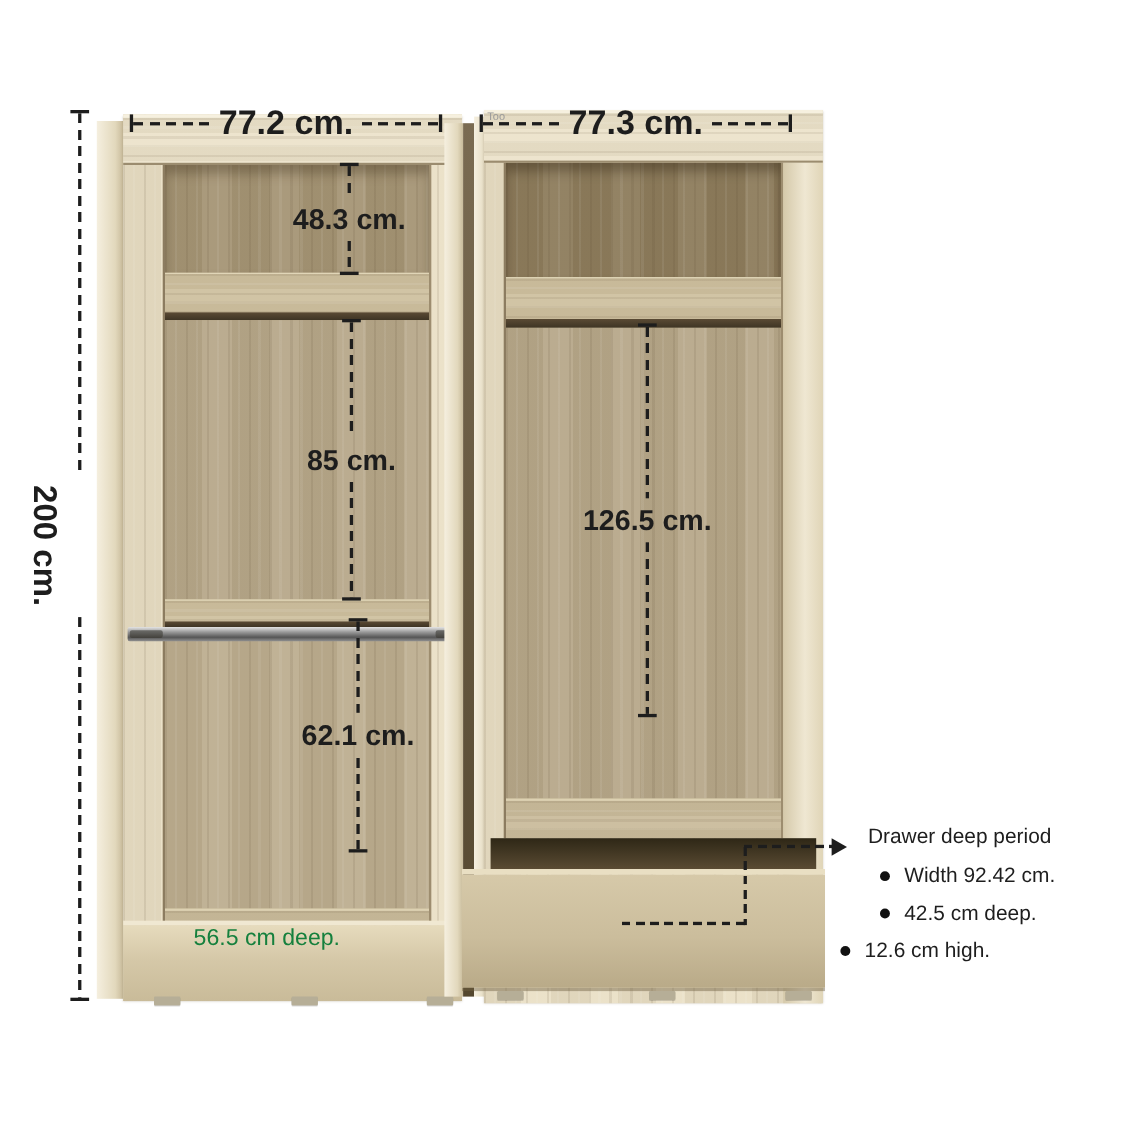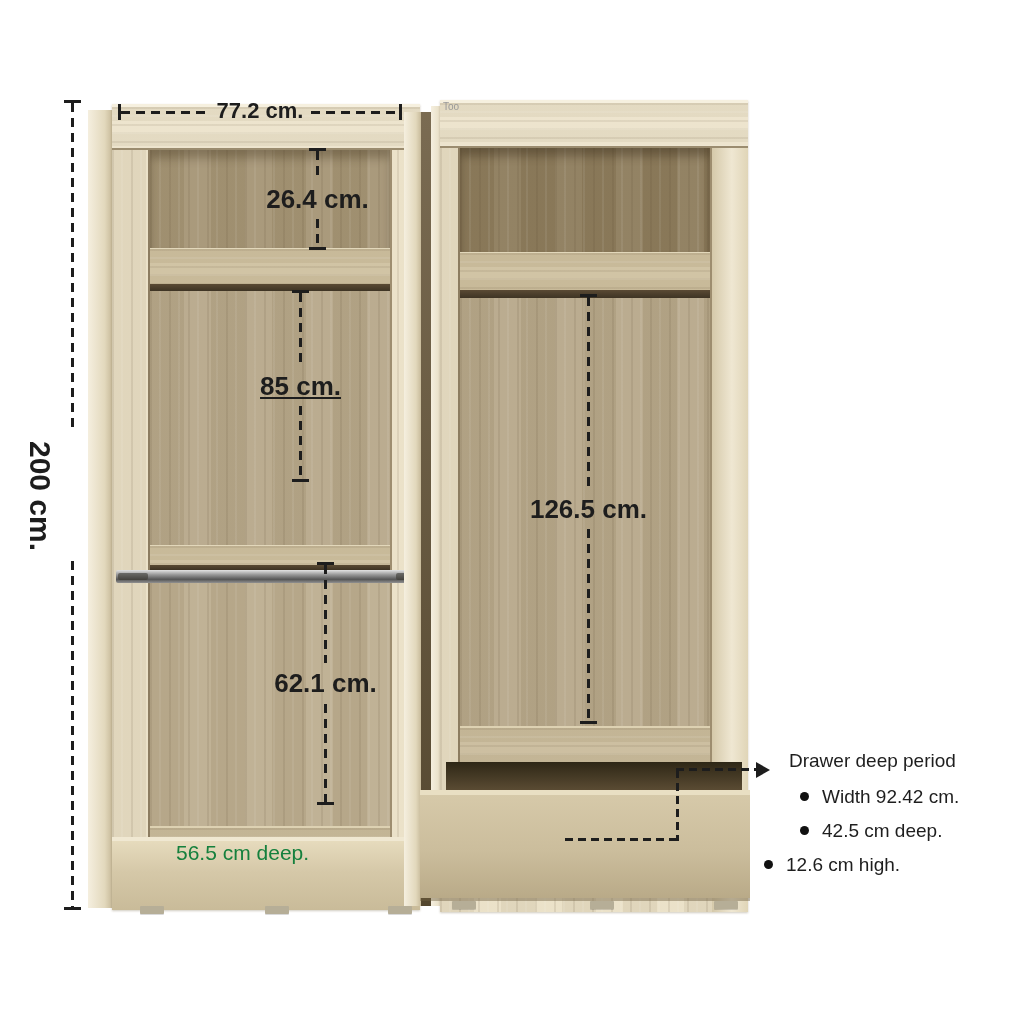--- a/index.html
+++ b/index.html
@@ -38,21 +38,21 @@
   .drawer { background:linear-gradient(180deg,#d6c9a9 0%,#cbbd9c 55%,#b9aa88 100%); border-top:5px solid #e9dfc3; box-shadow:0 3px 0 rgba(110,95,65,0.45); }
   .rail { background:linear-gradient(180deg,#e3e3e3 0%,#9a9a9a 35%,#565656 72%,#919191 100%); border-radius:2px; }
   .railcap { background:linear-gradient(180deg,#6b6b68,#43413c); border-radius:2px; }
   .foot { background:#b6ae97; border-radius:1px; box-shadow:0 1px 0 rgba(0,0,0,0.15); }
 
   
   .hdim { position:absolute; display:flex; align-items:center; height:34px; }
   .hdim .tick { flex:0 0 3px; width:3px; height:16px; background:#1d1d1d; }
   .hdim .dash { flex:1 1 auto; height:3px;
     background:repeating-linear-gradient(90deg,#1d1d1d 0 9px,rgba(0,0,0,0) 9px 15px); }
-  .hdim .lbl { font-size:22px; font-weight:700; white-space:nowrap; padding:0 8px; line-height:1; transform:translateY(-1px); }
+  .hdim .lbl { font-size:31px; font-weight:700; white-space:nowrap; padding:0 8px; line-height:1; transform:translateY(-1px); }
 
   .vdim { position:absolute; width:17px; display:flex; flex-direction:column; align-items:center; }
   .vdim .tick { flex:0 0 3px; height:3px; width:17px; background:#1d1d1d; }
   .vdim .dash { flex:1 1 auto; width:3px;
     background:repeating-linear-gradient(180deg,#1d1d1d 0 9px,rgba(0,0,0,0) 9px 15px); }
   .vdim .lbl { font-size:26px; font-weight:700; white-space:nowrap; padding:6px 0; line-height:1.1; }
   .vdim .spacer { flex:0 0 130px; position:relative; width:17px; }
   .vdim .lbl-rot { position:absolute; left:50%; top:50%; white-space:nowrap;
     font-size:30px; font-weight:700; line-height:1;
     transform:translate(-50%,-50%) rotate(90deg) translateY(33px); }
@@ -137,46 +137,53 @@
   </div>
 
   <div class="hdim" style="left:118px; top:95px; width:284px;">
     <div class="tick"></div>
     <div class="dash"></div>
     <span class="lbl">77.2 cm.</span>
     <div class="dash"></div>
     <div class="tick"></div>
   </div>
 
+  <div class="hdim" style="left:436px; top:95px; width:284px;">
+    <div class="tick"></div>
+    <div class="dash"></div>
+    <span class="lbl">77.3 cm.</span>
+    <div class="dash"></div>
+    <div class="tick"></div>
+  </div>
 
   <div class="vdim" style="left:309px; top:148px; height:102px;">
     <div class="tick"></div>
     <div class="dash"></div>
-    <span class="lbl">26.4 cm.</span>
-    <div class="dash"></div>
-    <div class="tick"></div>
-  </div>
-
-  <div class="vdim" style="left:292px; top:290px; height:192px;text-decoration:underline;">
+    <span class="lbl">48.3 cm.</span>
+    <div class="dash"></div>
+    <div class="tick"></div>
+  </div>
+
+  <div class="vdim" style="left:311px; top:290px; height:256px;">
     <div class="tick"></div>
     <div class="dash"></div>
     <span class="lbl">85 cm.</span>
     <div class="dash"></div>
     <div class="tick"></div>
   </div>
 
-  <div class="vdim" style="left:317px; top:562px; height:243px;">
+  <div class="vdim" style="left:317px; top:562px; height:213px;">
     <div class="tick"></div>
     <div class="dash"></div>
     <span class="lbl">62.1 cm.</span>
     <div class="dash"></div>
     <div class="tick"></div>
   </div>
 
-  <div class="vdim" style="left:580px; top:294px; height:430px;">
+  <div class="vdim" style="left:580px; top:294px; height:358px;">
     <div class="tick"></div>
     <div class="dash"></div>
     <span class="lbl">126.5 cm.</span>
     <div class="dash"></div>
     <div class="tick"></div>
   </div>
 
 
   <div class="note" style="left:176px; top:841px;">56.5 cm deep.</div>
 

